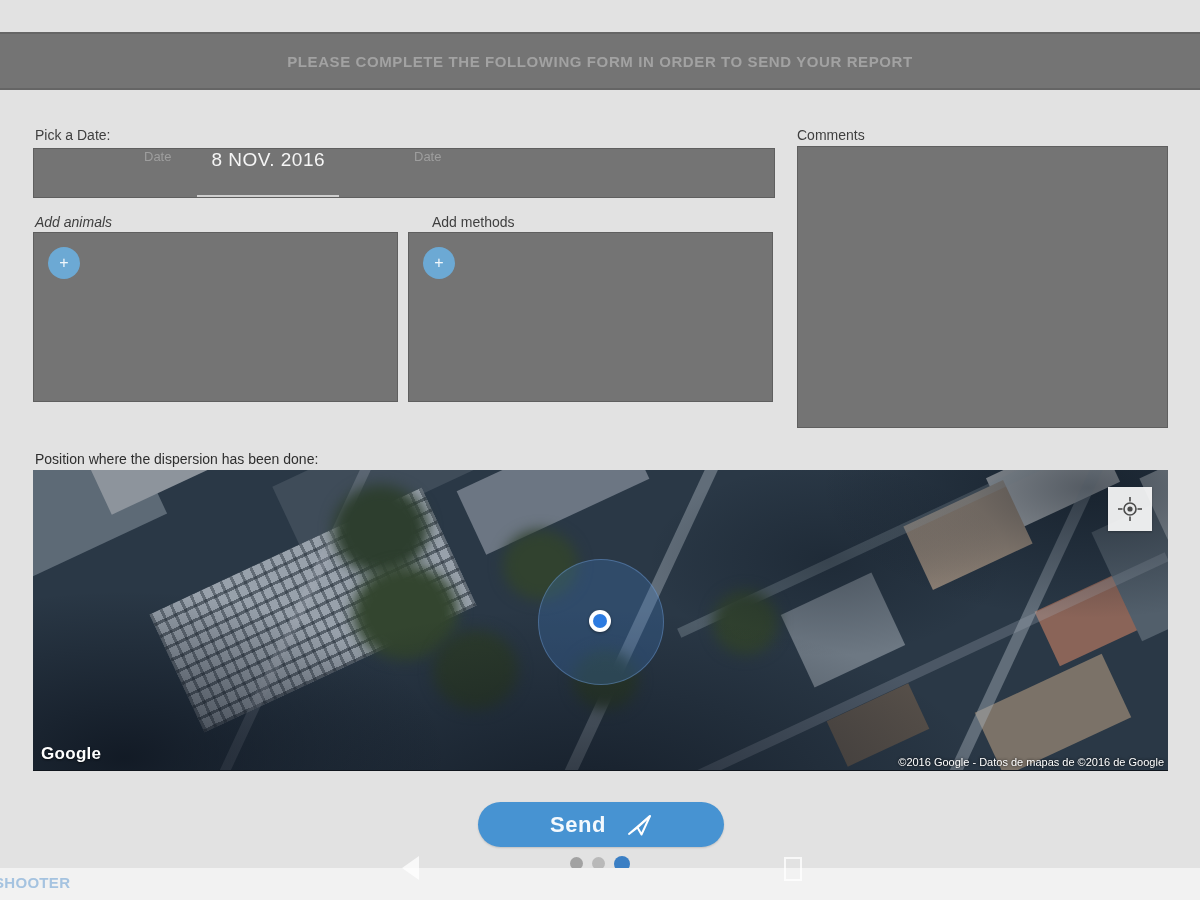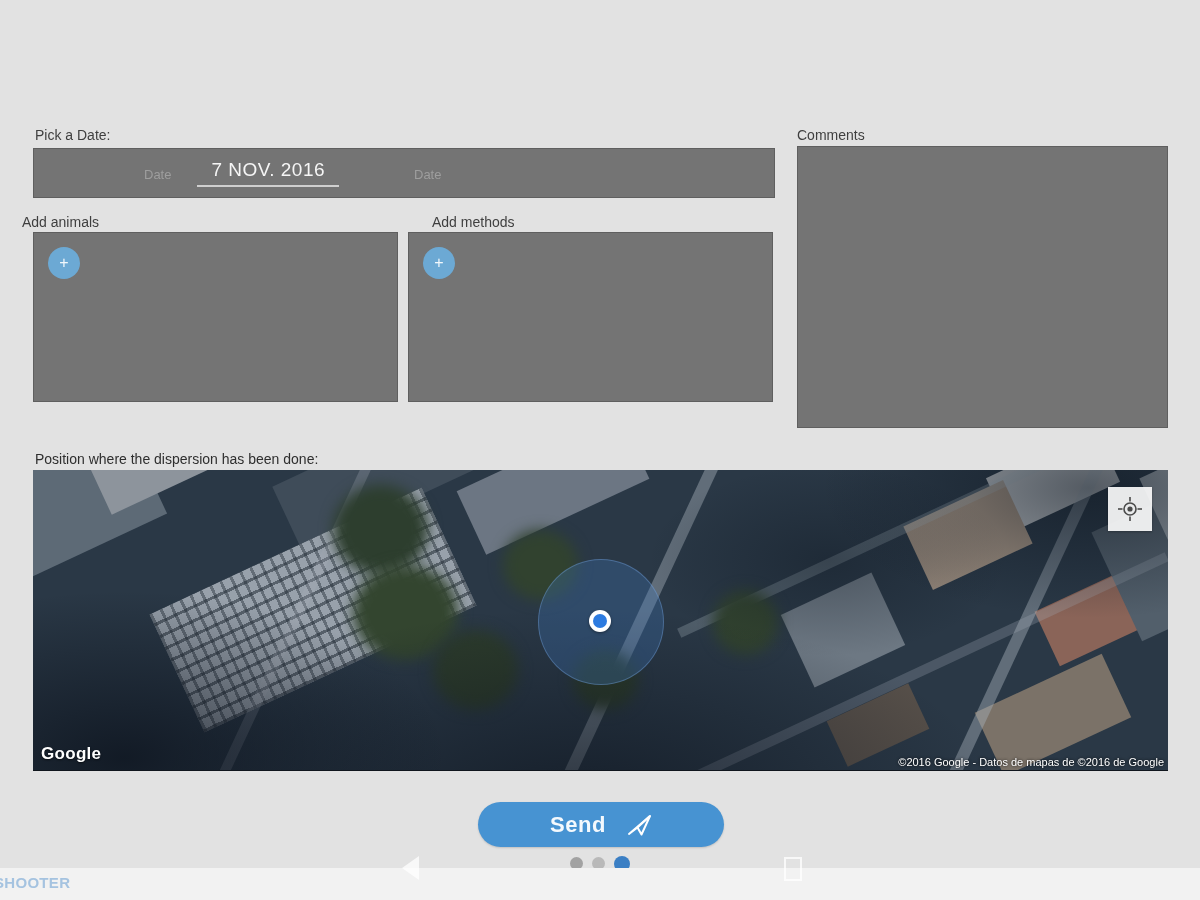--- a/index.html
+++ b/index.html
@@ -13,21 +13,21 @@
   .header-bar span{color:#a2a2a2;font-size:15px;font-weight:bold;letter-spacing:.6px;}
 
   
   .sec-label{position:absolute;font-size:14px;color:#3f3f3f;}
 
   
   .panel{position:absolute;background:#747474;border:1px solid rgba(0,0,0,.18);box-sizing:border-box;}
 
   
   .date-bar{left:33px;top:148px;width:742px;height:50px;}
-  .date-field{position:absolute;top:0;height:50px;display:flex;align-items:center;}
+  .date-field{position:absolute;top:0;height:50px;display:flex;}
   .df-label{color:#9e9e9e;font-size:13px;margin-right:26px;}
   .df-value-wrap{position:relative;text-align:center;}
   .df-value{color:#f5f5f5;font-size:19px;letter-spacing:.5px;white-space:nowrap;padding:0 14px 8px 14px;}
   .df-underline{position:absolute;left:0;right:0;bottom:2px;height:2px;background:#cfcfcf;}
 
   
   .add-btn{position:absolute;left:14px;top:14px;width:32px;height:32px;border-radius:50%;
     background:#6ca9d4;color:#f2f8fc;font-size:16px;display:flex;align-items:center;justify-content:center;
     border:none;cursor:pointer;line-height:1;}
 
@@ -84,37 +84,40 @@
     border-top:12px solid transparent;border-bottom:12px solid transparent;
     border-right:17px solid rgba(255,255,255,.75);}
   .nav-square{position:absolute;left:784px;top:857px;width:14px;height:20px;
     border:2px solid rgba(255,255,255,.75);background:transparent;}
 </style>
 </head>
 <body>
 
 <div id="app">
 
+  <div class="header-bar">
+    <span>PLEASE COMPLETE THE FOLLOWING FORM IN ORDER TO SEND YOUR REPORT</span>
+  </div>
 
   <div class="sec-label" style="left:35px;top:127px;">Pick a Date:</div>
 
   <div class="panel date-bar">
     <div class="date-field" style="left:110px;">
       <span class="df-label">Date</span>
       <div class="df-value-wrap">
-        <div class="df-value">7 NOV. 2016</div>
+        <div class="df-value">8 NOV. 2016</div>
         <div class="df-underline"></div>
       </div>
     </div>
     <div class="date-field" style="left:380px;">
       <span class="df-label">Date</span>
     </div>
   </div>
 
-  <div class="sec-label" style="left:22px;top:214px;">Add animals</div>
+  <div class="sec-label" style="left:35px;top:214px;font-style:italic;">Add animals</div>
   <div class="panel" style="left:33px;top:232px;width:365px;height:170px;">
     <button class="add-btn">
       <span>+</span>
     </button>
   </div>
 
   <div class="sec-label" style="left:432px;top:214px;">Add methods</div>
   <div class="panel" style="left:408px;top:232px;width:365px;height:170px;">
     <button class="add-btn">
       <span>+</span>

